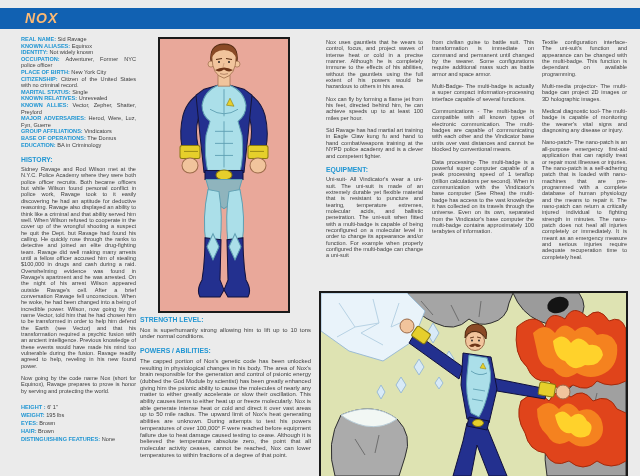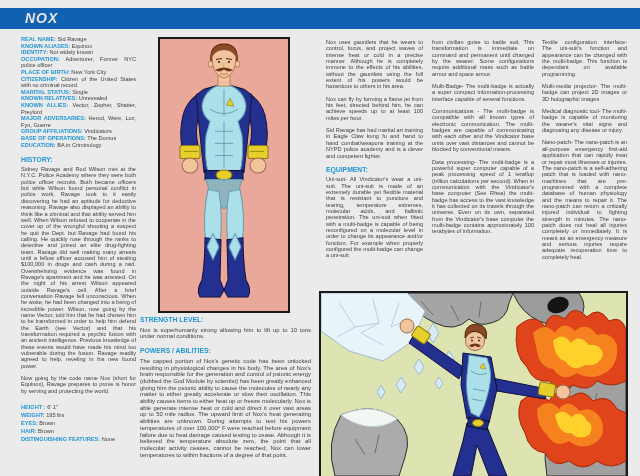--- a/index.html
+++ b/index.html
@@ -7,21 +7,21 @@
     position:relative; width:640px; height:476px; overflow:hidden;
     background:#ebebeb;
     font-family:"Liberation Sans", sans-serif;
     color:#3d3d3d;
   }
   .header-bar {
     position:absolute; left:0; top:8px; width:640px; height:21px;
     background:#1161b2;
   }
   .page-title {
-    color:#e5e5e5; font-weight:bold; font-style:italic;
+    color:#fdba74; font-weight:bold; font-style:italic;
     font-size:14px; line-height:21px; padding-left:25px; letter-spacing:1px;
   }
   .col { position:absolute; text-align:justify; }
   .col p { margin:0 0 6px 0; }
   .body-sm { font-size:5.6px; line-height:6.35px; }
   .col1 { left:21px; top:36px; width:115px; }
   .col2 { left:140px; top:317px; width:171px; font-size:5.9px; line-height:6.7px; }
   .col3 { left:326px; top:39px; width:97px; }
   .col4 { left:432px; top:39px; width:102px; }
   .col5 { left:542px; top:39px; width:85px; }

